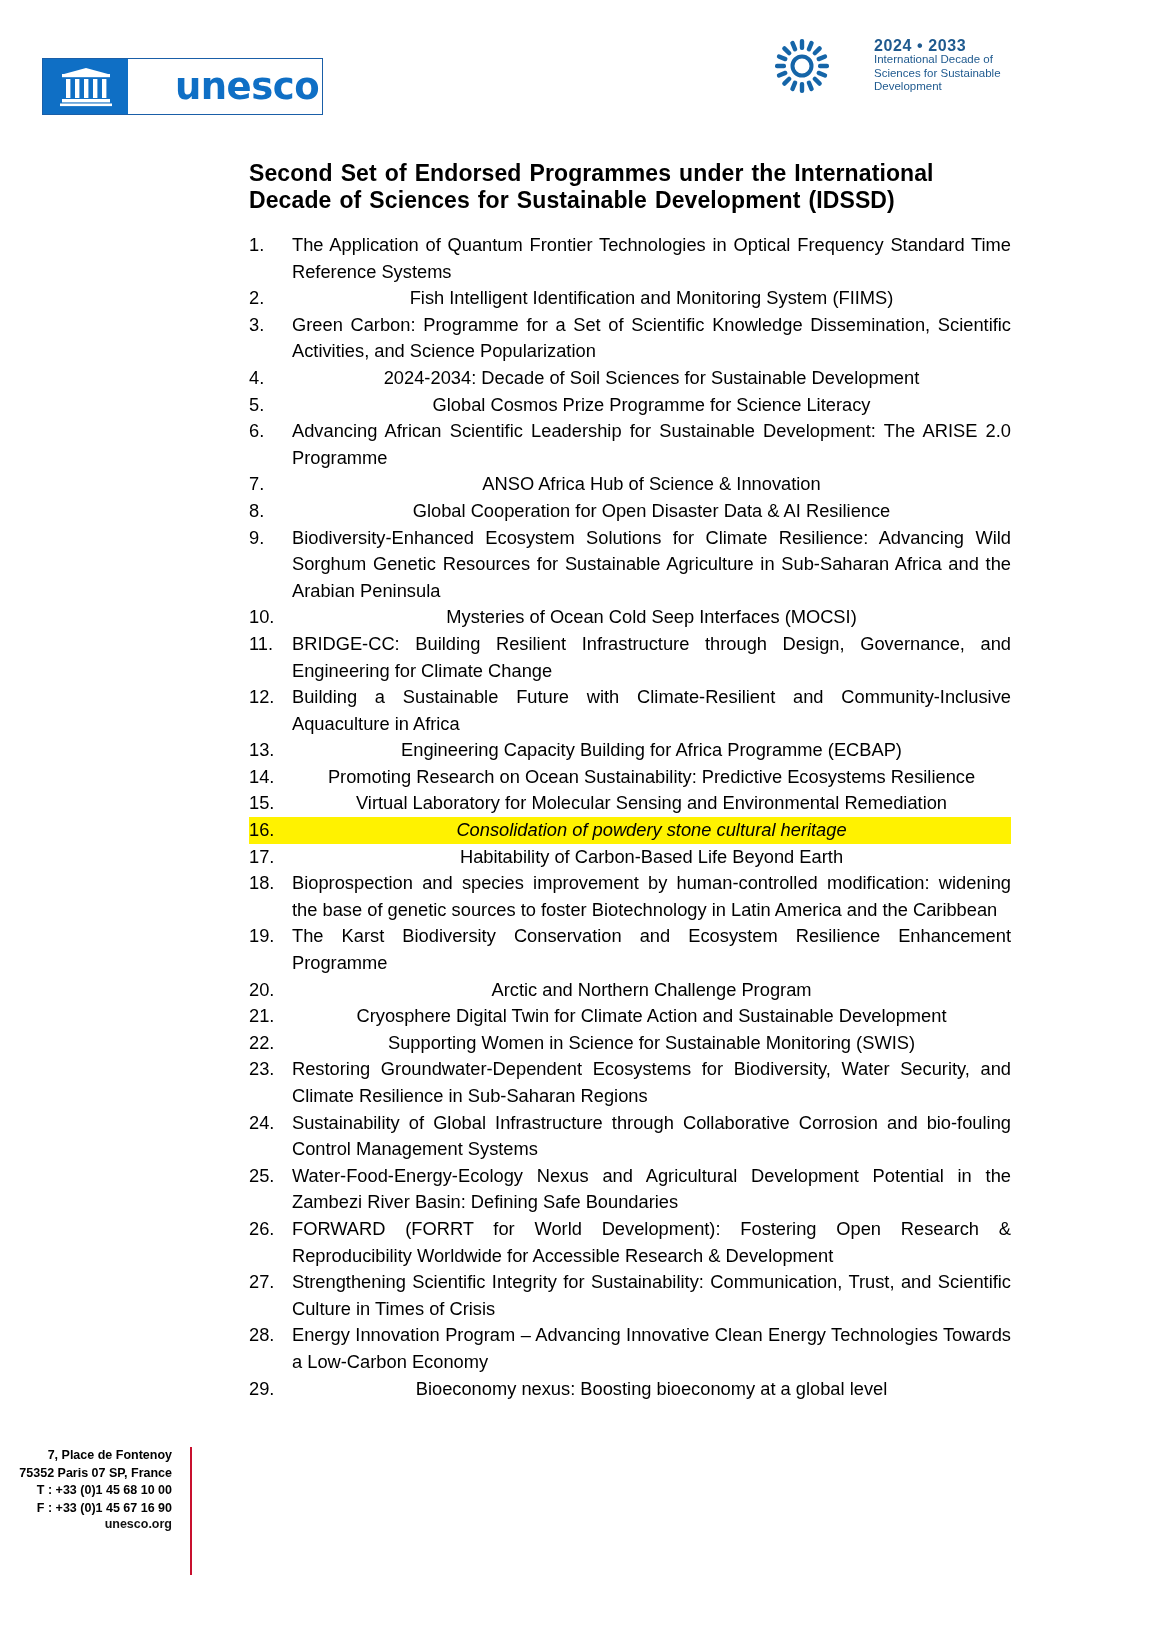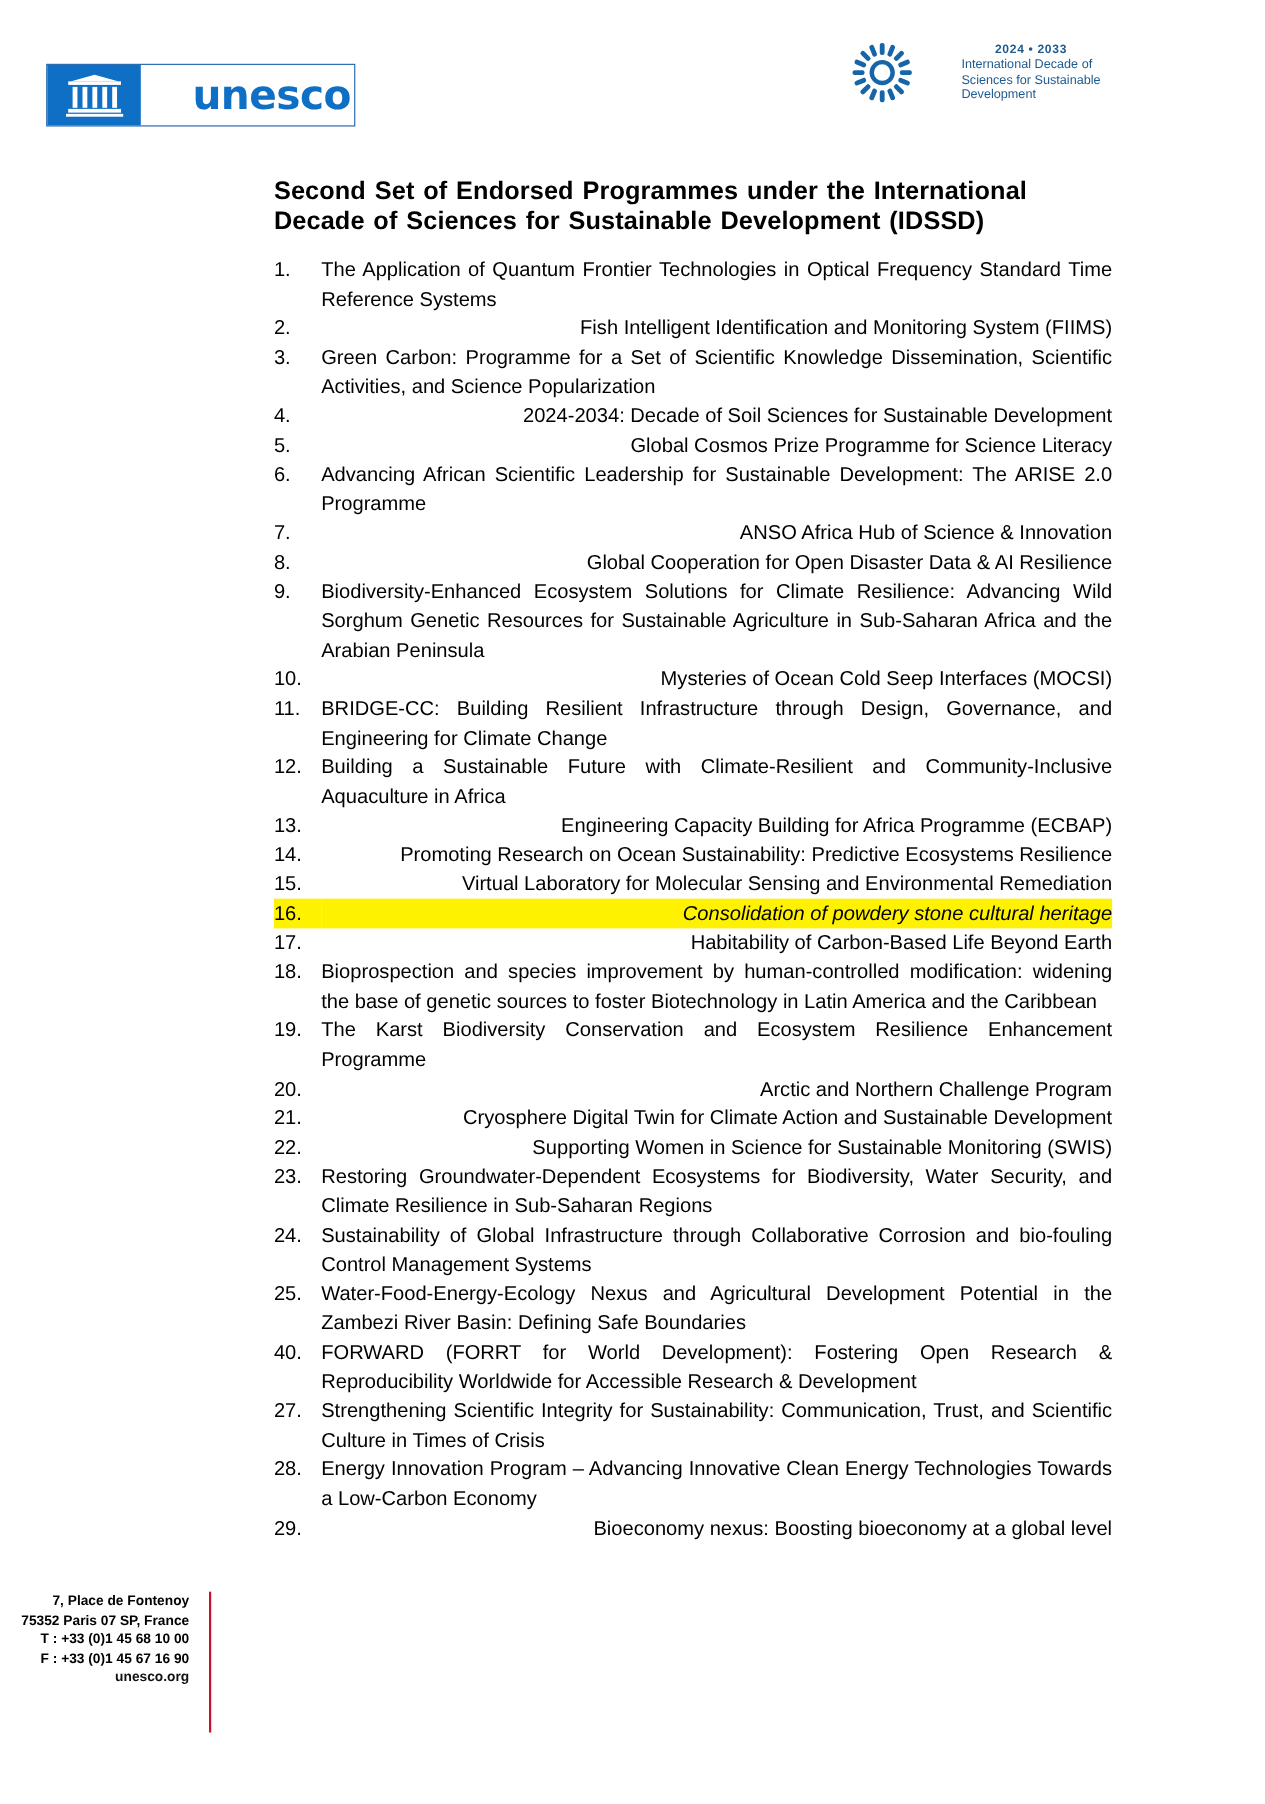--- a/index.html
+++ b/index.html
@@ -72,25 +72,24 @@
     position: relative;
   }
   .decade-logo .dtext {
     font-size: 11.5px;
     line-height: 13.5px;
     color: #1f5a8f;
     font-family: "Liberation Sans", sans-serif;
   }
   .decade-logo .dtext .yrs {
     font-weight: bold;
-    font-size: 11px;
+    font-size: 16px;
     letter-spacing: 0.6px;
     display: block;
     margin-bottom: 1px;
-    text-align: center;
   }
 
   
   .doc-title {
     position: absolute;
     left: 249px;
     top: 160px;
     width: 762px;
     font-size: 23px;
     line-height: 27px;
@@ -123,21 +122,21 @@
     text-align: left;
   }
   .prog-list .txt {
     flex: 1;
     text-align: justify;
   }
   .prog-list li.multi .txt {
     text-align: justify;
   }
   .prog-list li.single .txt {
-    text-align: right;
+    text-align: center;
   }
   .prog-list li.highlight .num,
   .prog-list li.highlight .txt {
     background: #fff200;
   }
   .prog-list li.highlight .txt {
     display: inline;
     font-style: italic;
   }
 
@@ -326,21 +325,21 @@
       </li>
       <li class="multi">
         <span class="num">24.</span>
         <span class="txt">Sustainability of Global Infrastructure through Collaborative Corrosion and bio-fouling Control Management Systems</span>
       </li>
       <li class="multi">
         <span class="num">25.</span>
         <span class="txt">Water-Food-Energy-Ecology Nexus and Agricultural Development Potential in the Zambezi River Basin: Defining Safe Boundaries</span>
       </li>
       <li class="multi">
-        <span class="num">40.</span>
+        <span class="num">26.</span>
         <span class="txt">FORWARD (FORRT for World Development): Fostering Open Research &amp; Reproducibility Worldwide for Accessible Research &amp; Development</span>
       </li>
       <li class="multi">
         <span class="num">27.</span>
         <span class="txt">Strengthening Scientific Integrity for Sustainability: Communication, Trust, and Scientific Culture in Times of Crisis</span>
       </li>
       <li class="multi">
         <span class="num">28.</span>
         <span class="txt">Energy Innovation Program – Advancing Innovative Clean Energy Technologies Towards a Low-Carbon Economy</span>
       </li>

